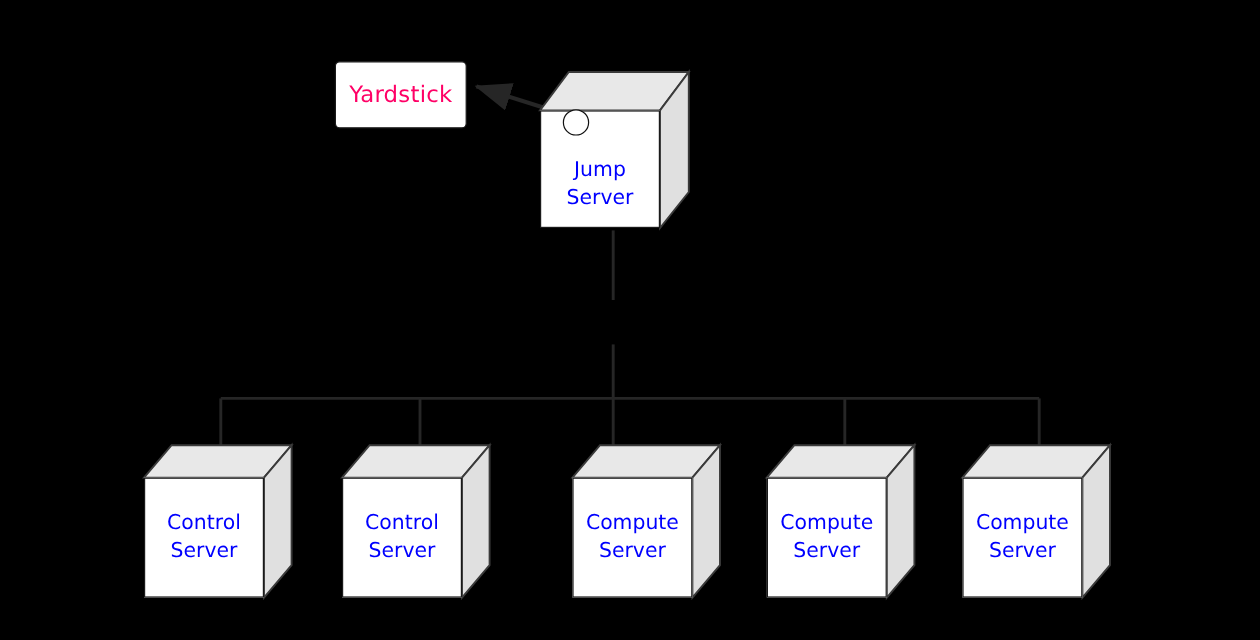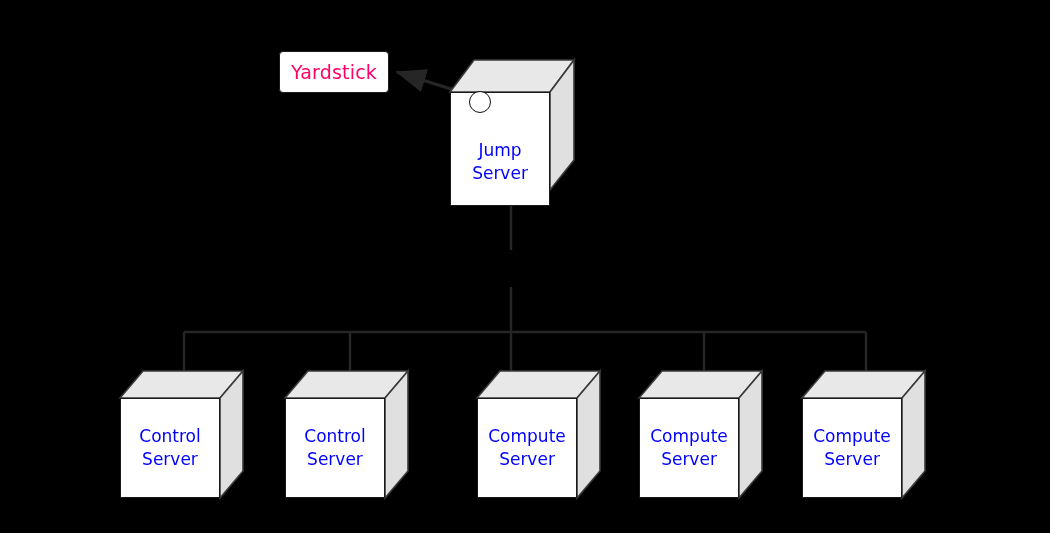--- a/index.html
+++ b/index.html
@@ -118,30 +118,30 @@
     <line x1="866" y1="332" x2="866" y2="371" stroke="#262626" stroke-width="2.4"></line>
 
     <defs>
       <marker id="arrowhead" markerWidth="9" markerHeight="7" refX="8.5" refY="3.5" orient="auto">
         <polygon points="0 0, 9 3.5, 0 7" fill="#262626"></polygon>
       </marker>
     </defs>
     <line x1="470" y1="95" x2="397" y2="72" stroke="#262626" stroke-width="3.4" marker-end="url(#arrowhead)"></line>
   </svg>
 
-  <div class="label-box" style="left:279px; top:51px; width:110px; height:42px;">
+  <div class="label-box" style="left:279px; top:51px; width:110px; height:56px;">
     <span class="label-text" style="color:#ff0066;">Yardstick</span>
   </div>
 
   <div class="server" style="left:448px; top:58px; width:128px; height:134px;">
     <svg class="solid" width="128" height="134">
       <polygon points="2,34 26,2 126,2 102,34" fill="#e8e8e8" stroke="#3a3a3a" stroke-width="1.6"></polygon>
       <polygon points="102,34 126,2 126,102 102,132" fill="#e0e0e0" stroke="#3a3a3a" stroke-width="1.6"></polygon>
     </svg>
-    <div class="face-front" style="left:2px; top:34px; width:100px; height:114px; flex-direction:column;">
+    <div class="face-front" style="left:2px; top:34px; width:100px; height:98px; flex-direction:column;">
       <div class="server-label" style="margin-top:26px;">
         <div>Jump</div>
         <div>Server</div>
       </div>
     </div>
     <div class="node-circle" style="left:21px; top:33px; width:22px; height:22px;"></div>
   </div>
 
 
   <div class="server" style="left:119px; top:370px; width:130px; height:132px;">

